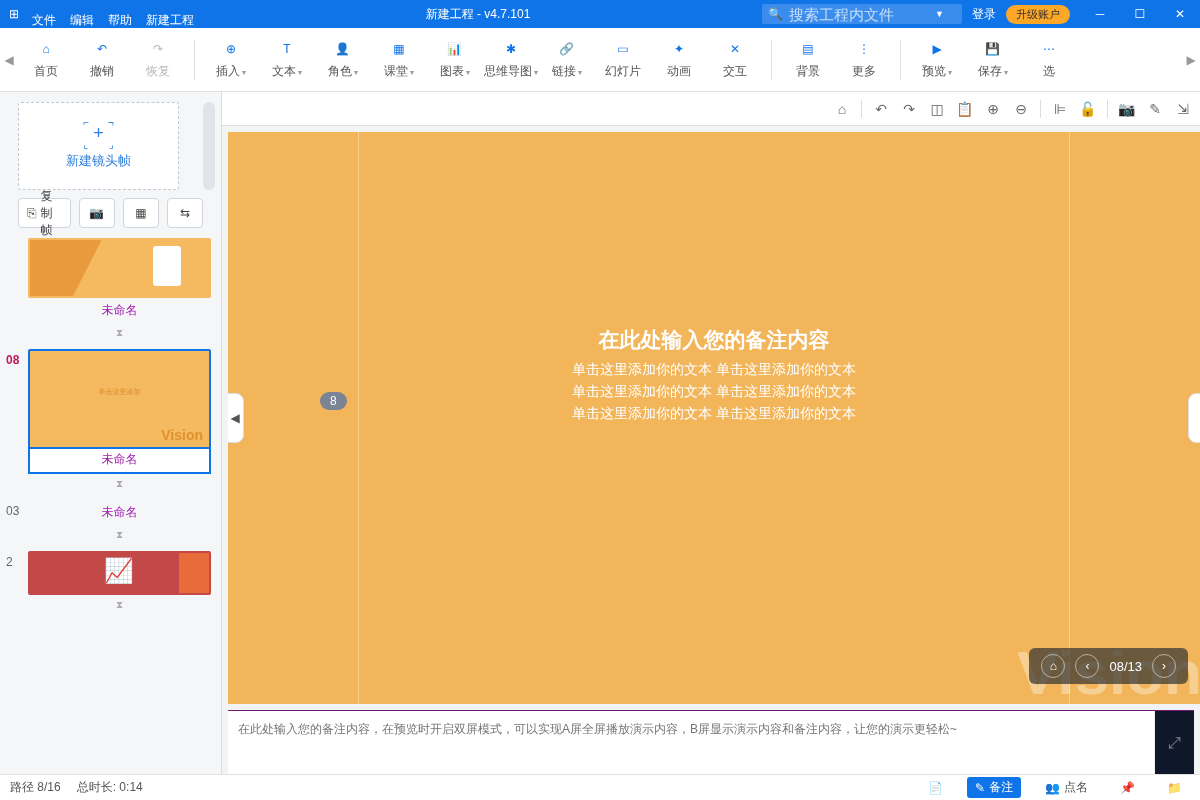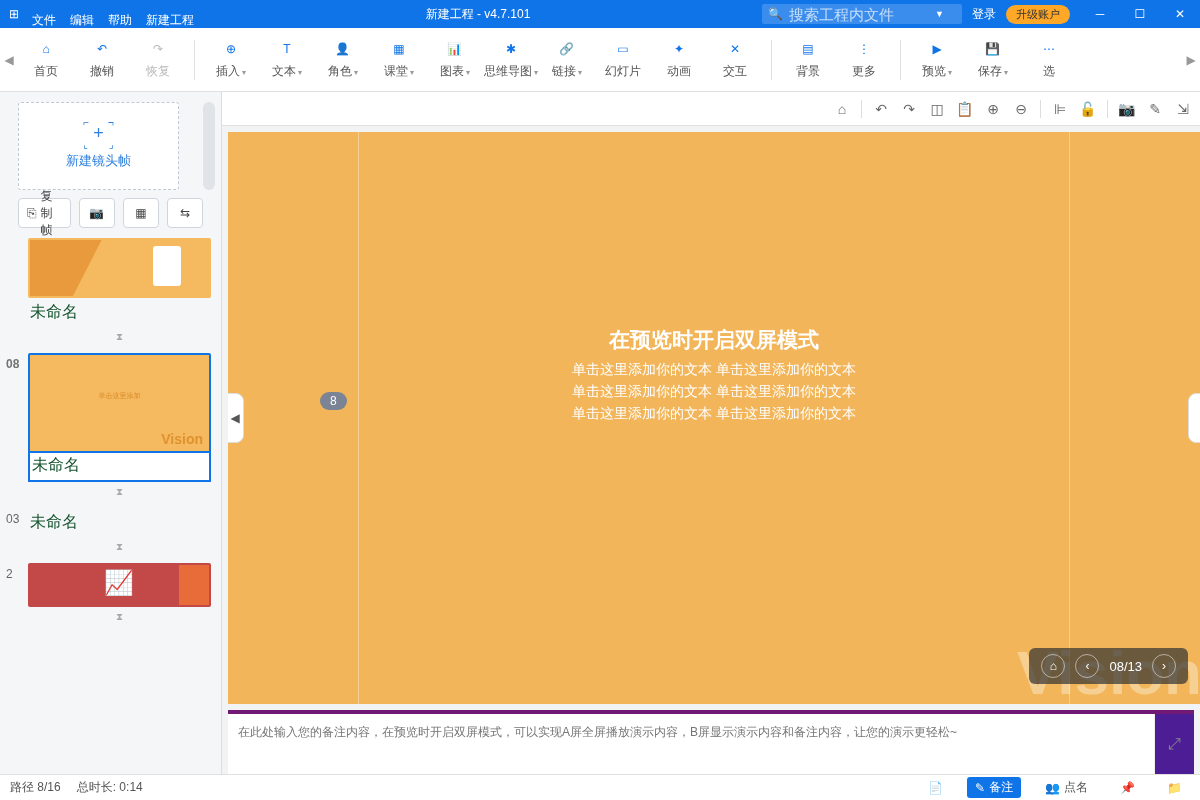--- a/index.html
+++ b/index.html
@@ -27,43 +27,43 @@
 .sidebar { width: 222px; background: #f5f6f8; display: flex; flex-direction: column; border-right: 1px solid #ddd; }
 .newframe { margin: 10px 18px 8px; height: 88px; background: #fff; border: 1px dashed #c0c8d4; border-radius: 3px; display: flex; flex-direction: column; align-items: center; justify-content: center; color: #2d7fdd; font-size: 13px; gap: 8px; }
 .newframe .plus { font-size: 18px; color: #2d7fdd; }
 .actions { display: flex; gap: 8px; padding: 0 18px 10px; }
 .actbtn { height: 30px; background: #fff; border: 1px solid #d0d5dd; border-radius: 4px; display: flex; align-items: center; justify-content: center; font-size: 12px; color: #444; cursor: pointer; }
 .actbtn.copy { flex: 1; gap: 4px; padding: 0 8px; }
 .actbtn.sq { width: 36px; }
 .thumbs { flex: 1; overflow: hidden; }
 .thumb { margin: 0 10px 6px 28px; position: relative; }
 .thumb .num { position: absolute; left: -22px; top: 4px; font-size: 12px; color: #666; }
-.thumb.sel .num { color: #737373; font-weight: bold; }
+.thumb.sel .num { color: #be185d; font-weight: bold; }
 .thumb .img { height: 100px; background: #f5b95f; border: 2px solid transparent; border-radius: 2px; position: relative; overflow: hidden; }
 .thumb.sel .img { border-color: #0f74e8; }
-.thumb .label { font-size: 16px; color: #14532d; padding: 4px 2px; }
+.thumb .label { font-size: 12px; color: #a21caf; padding: 4px 2px; text-align: center; }
 .thumb.sel .label { border: 2px solid #0f74e8; border-top: none; margin-top: -2px; background: #fff; }
 .thumb .spacer { text-align: center; color: #aaa; font-size: 10px; padding: 4px 0; }
 .canvaswrap { flex: 1; display: flex; flex-direction: column; background: #f2f3f5; min-width: 0; }
 .ctoolbar { height: 34px; background: #fff; border-bottom: 1px solid #e0e0e0; display: flex; align-items: center; justify-content: flex-end; padding: 0 8px; gap: 10px; color: #666; font-size: 14px; }
 .ctoolbar .sep2 { width: 1px; height: 18px; background: #ddd; }
 .ctoolbar .cic { cursor: pointer; width: 18px; text-align: center; }
 .canvas { flex: 1; display: flex; align-items: stretch; padding: 6px 0 0 6px; position: relative; }
 .slide { flex: 1; background: #f2b55a; position: relative; overflow: hidden; }
 .slide .guide { position: absolute; top: 0; bottom: 0; width: 1px; background: rgba(255,255,255,0.35); }
 .slide .guide.l { left: 130px; }
 .slide .guide.r { right: 130px; }
 .slide .title { position: absolute; top: 194px; left: 0; right: 0; text-align: center; color: #fff; font-size: 21px; font-weight: bold; }
 .slide .body { position: absolute; top: 226px; left: 0; right: 0; text-align: center; color: #fff; font-size: 14px; line-height: 22px; }
 .slide .vision { position: absolute; bottom: -4px; right: -2px; color: rgba(255,255,255,0.35); font-size: 62px; font-weight: bold; }
 .slide .marker { position: absolute; left: 92px; top: 260px; background: #7a8494; color: #fff; font-size: 12px; padding: 2px 10px; border-radius: 10px; }
 .slide .collapse { position: absolute; left: -2px; top: 50%; width: 18px; height: 50px; background: #fff; border: 1px solid #ddd; border-radius: 0 8px 8px 0; display: flex; align-items: center; justify-content: center; font-size: 12px; color: #555; transform: translateY(-50%); }
 .nav { position: absolute; right: 12px; bottom: 20px; background: rgba(50,50,50,0.7); color: #fff; border-radius: 6px; display: flex; align-items: center; gap: 10px; padding: 6px 12px; font-size: 13px; }
 .nav .circ { width: 24px; height: 24px; border: 1px solid rgba(255,255,255,0.5); border-radius: 50%; display: flex; align-items: center; justify-content: center; font-size: 12px; }
-.notes { height: 64px; background: #4c1d95; border-top: 4px solid #701a75; margin: 6px 6px 0 6px; display: flex; }
+.notes { height: 64px; background: #0f172a; border-top: 1px solid #701a75; margin: 6px 6px 0 6px; display: flex; }
 .notes textarea { flex: 1; border: none; outline: none; resize: none; padding: 10px; font-size: 12px; color: #888; font-family: inherit; }
 .notes .expand { width: 40px; display: flex; align-items: center; justify-content: center; color: #888; border-left: 1px solid #eee; }
 .statusbar { height: 26px; background: #fff; border-top: 1px solid #e0e0e0; display: flex; align-items: center; font-size: 12px; color: #555; padding: 8px 10px; gap: 16px; }
 .statusbar .spacer { flex: 1; }
 .statusbar .btn { display: flex; align-items: center; gap: 4px; padding: 2px 8px; border-radius: 3px; }
 .statusbar .btn.primary { background: #0f74e8; color: #fff; }
 </style>
 </head>
 <body>
 
@@ -254,21 +254,21 @@
       <span class="cic">📷</span>
       <span class="cic">✎</span>
       <span class="cic">⇲</span>
     </div>
     <div class="canvas">
       <div class="slide">
         <div class="guide l"></div>
         <div class="guide r"></div>
         <div class="collapse">◀</div>
         <div class="marker">8</div>
-        <div class="title">在预览时开启双屏模式</div>
+        <div class="title">在此处输入您的备注内容</div>
         <div class="body">
           <div>单击这里添加你的文本 单击这里添加你的文本</div>
           <div>单击这里添加你的文本 单击这里添加你的文本</div>
           <div>单击这里添加你的文本 单击这里添加你的文本</div>
         </div>
         <div class="vision">Vision</div>
         <div class="nav">
           <span class="circ">⌂</span>
           <span class="circ">‹</span>
           <span>08/13</span>

